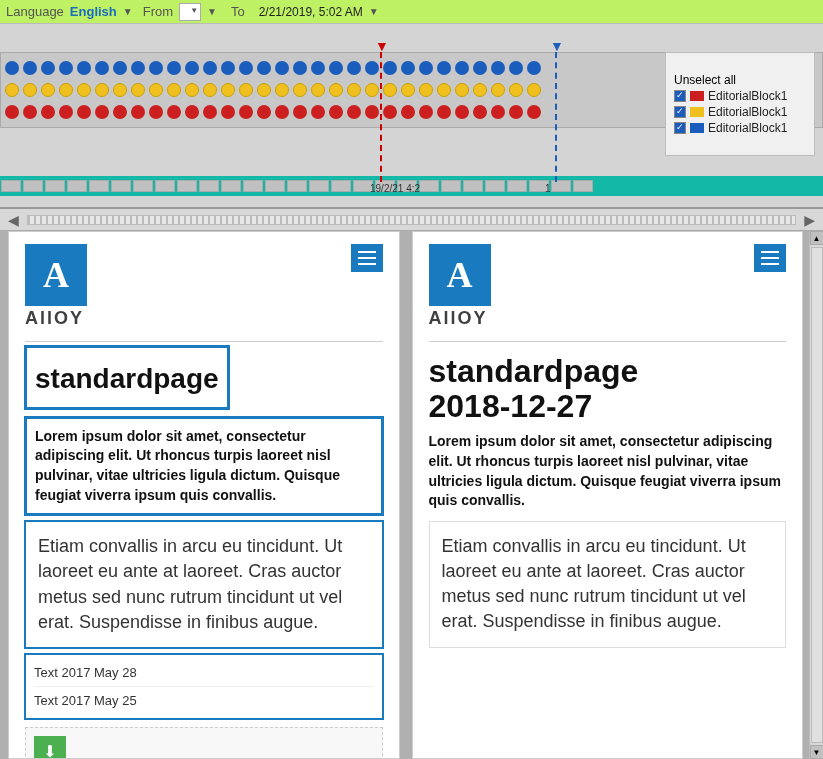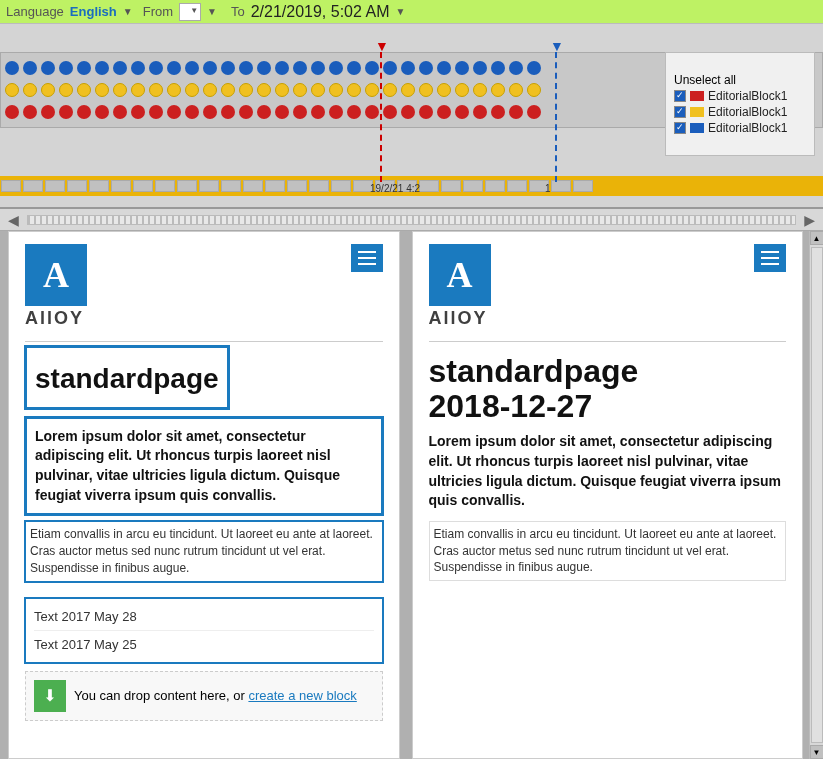--- a/index.html
+++ b/index.html
@@ -112,21 +112,21 @@
 
     
     .timeline-ticks {
       position: absolute;
       top: 152px;
       left: 0;
       right: 0;
       height: 20px;
       display: flex;
       align-items: center;
-      background: #eab308;
+      background: #14b8a6;
     }
     .tick-row {
       display: flex;
       align-items: center;
       gap: 0;
       width: 100%;
     }
     .tick-item {
       width: 20px;
       height: 12px;
@@ -358,26 +358,26 @@
     }
 
     .intro-text {
       font-size: 14px;
       font-weight: bold;
       color: #111;
       line-height: 1.4;
     }
 
     .sub-text {
-      font-size: 12px;
+      font-size: 18px;
       color: #333;
       line-height: 1.4;
       border: 1px solid #ddd;
-      padding: 4px;
-      margin-bottom: 16px;
+      padding: 12px;
+      margin-bottom: 6px;
     }
 
     .link-list {
       list-style: none;
       padding: 0;
       border: 1px solid #ddd;
       padding: 4px 8px;
     }
     .link-list li {
       font-size: 13px;
@@ -433,21 +433,21 @@
   <span class="top-bar-lang">English</span>
   <span class="top-bar-arrow">▼</span>
   <span class="top-bar-from">From</span>
   <div class="select-wrap">
     <select class="top-bar-select">
       <option></option>
     </select>
   </div>
   <span class="top-bar-arrow">▼</span>
   <span class="top-bar-to">To</span>
-  <span style="font-size:16px; color:#222;">2/21/2019, 5:02 AM</span>
+  <span style="font-size:12px; color:#222;margin-left:8px;">2/21/2019, 5:02 AM</span>
   <span class="top-bar-arrow">▼</span>
 </div>
 
 <div class="timeline-area">
 
   <div class="dot-rows">
 
     <div class="dot-row">
       <div class="dot blue"></div>
       <div class="dot blue"></div>
@@ -642,24 +642,20 @@
       </div>
       <div class="sub-text selection-highlight">
         <p>Etiam convallis in arcu eu tincidunt. Ut laoreet eu ante at laoreet. Cras auctor metus sed nunc rutrum tincidunt ut vel erat. Suspendisse in finibus augue.</p>
       </div>
       <ul class="link-list selection-highlight">
         <li>Text 2017 May 28</li>
         <li>Text 2017 May 25</li>
       </ul>
       <div class="drop-area">
         <div class="drop-icon">⬇</div>
-        <span>
-          <span>You can drop content here, or </span>
-          <a class="drop-link">create a new block</a>
-        </span>
       </div>
     </div>
   </div>
 
   <div class="page-panel">
     <div class="panel-header">
       <div class="logo-block">
         <div class="logo-square">
           <span>A</span>
         </div>

